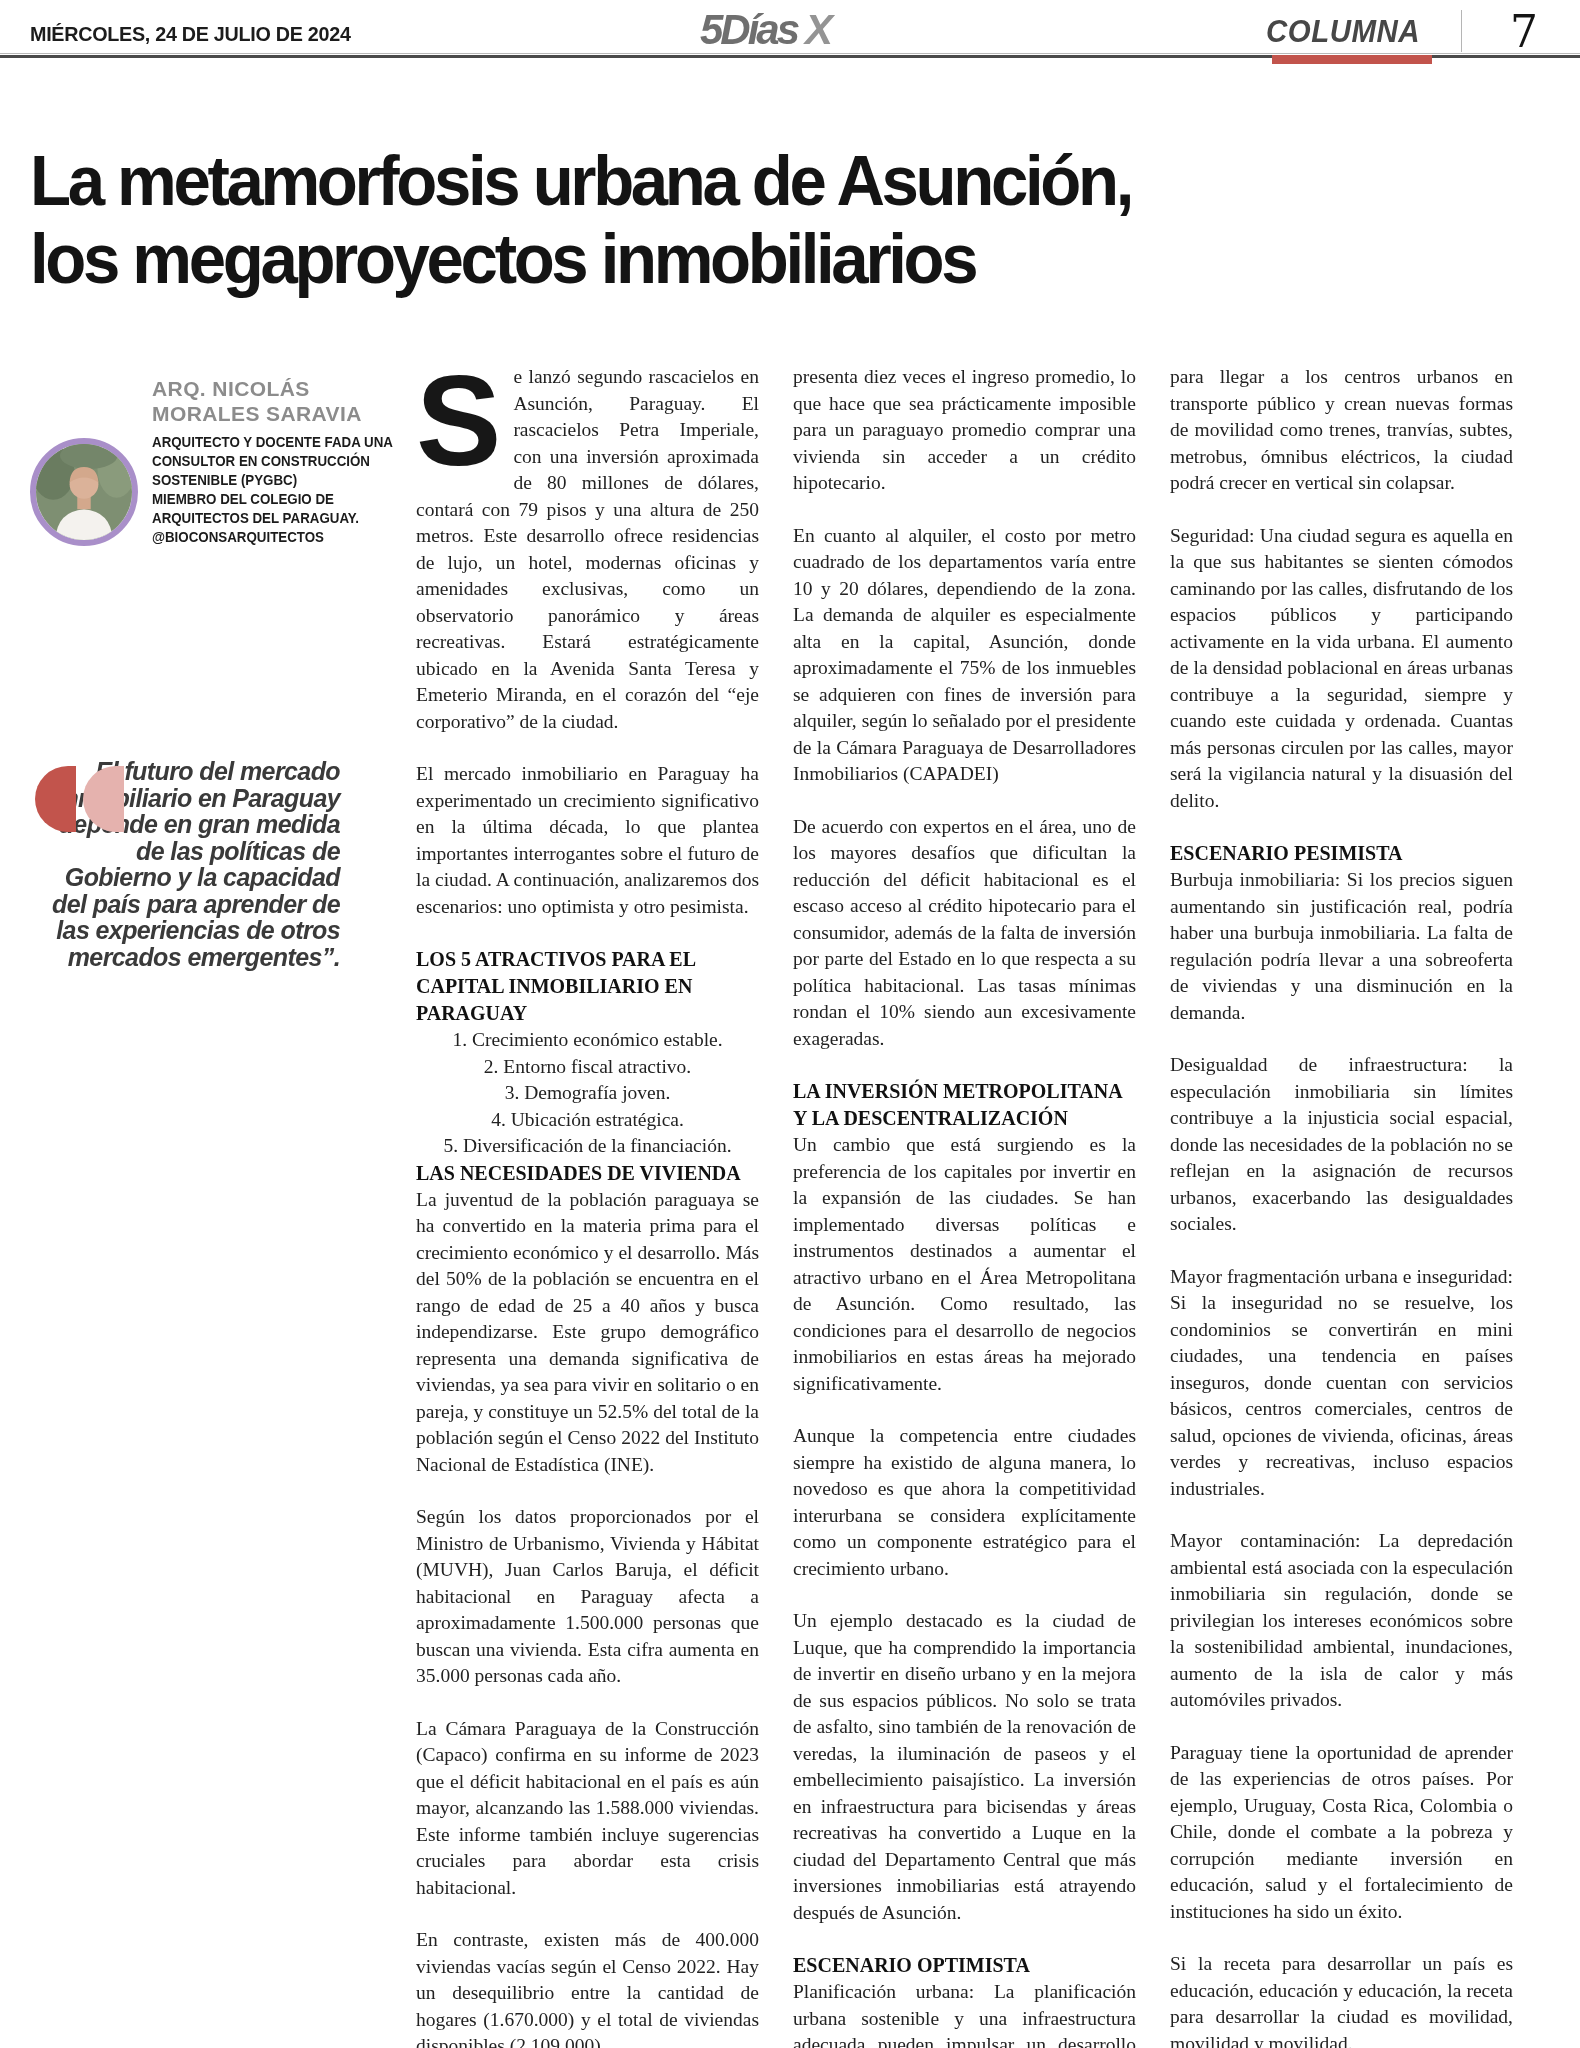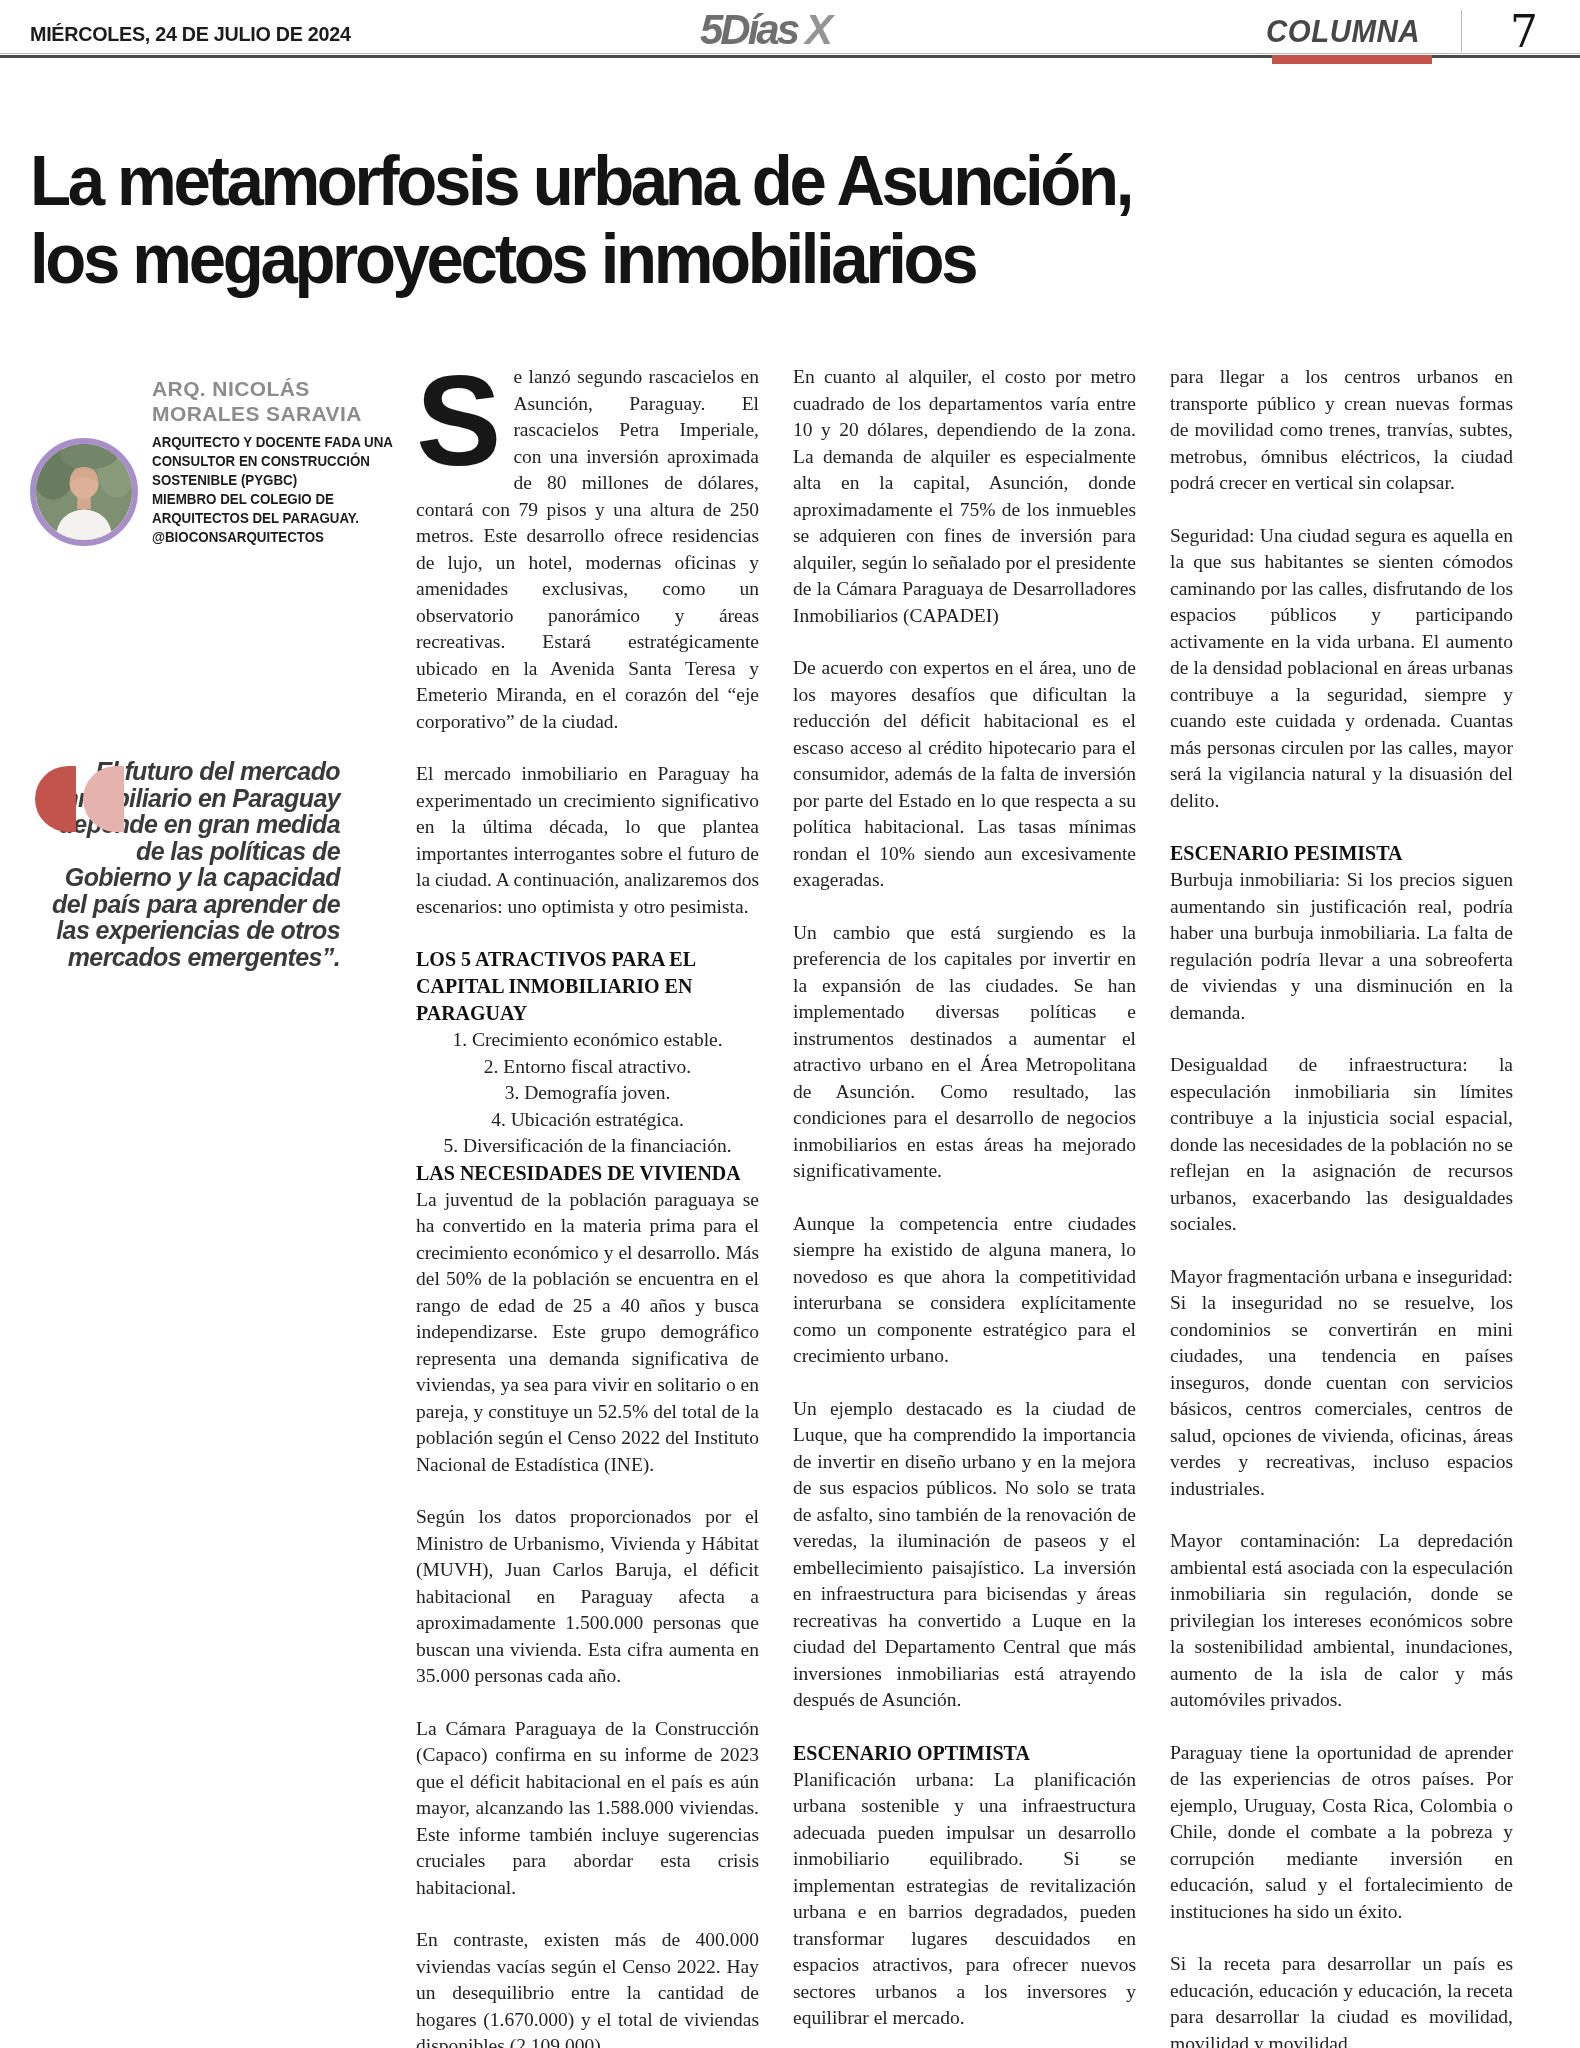--- a/index.html
+++ b/index.html
@@ -178,22 +178,24 @@
         <p class="list-item">3. Demografía joven.</p>
         <p class="list-item">4. Ubicación estratégica.</p>
         <p class="list-item">5. Diversificación de la financiación.</p>
         <h3>LAS NECESIDADES DE VIVIENDA</h3>
         <p>La juventud de la población paraguaya se ha convertido en la materia prima para el crecimiento económico y el desarrollo. Más del 50% de la población se encuentra en el rango de edad de 25 a 40 años y busca independizarse. Este grupo demográfico representa una demanda significativa de viviendas, ya sea para vivir en solitario o en pareja, y constituye un 52.5% del total de la población según el Censo 2022 del Instituto Nacional de Estadística (INE).</p>
         <p>Según los datos proporcionados por el Ministro de Urbanismo, Vivienda y Hábitat (MUVH), Juan Carlos Baruja, el déficit habitacional en Paraguay afecta a aproximadamente 1.500.000 personas que buscan una vivienda. Esta cifra aumenta en 35.000 personas cada año.</p>
         <p>La Cámara Paraguaya de la Construcción (Capaco) confirma en su informe de 2023 que el déficit habitacional en el país es aún mayor, alcanzando las 1.588.000 viviendas. Este informe también incluye sugerencias cruciales para abordar esta crisis habitacional.</p>
         <p>En contraste, existen más de 400.000 viviendas vacías según el Censo 2022. Hay un desequilibrio entre la cantidad de hogares (1.670.000) y el total de viviendas disponibles (2.109.000).</p>
       </div>
       <div class="col">
+        <p>presenta diez veces el ingreso promedio, lo que hace que sea prácticamente imposible para un paraguayo promedio comprar una vivienda sin acceder a un crédito hipotecario.</p>
         <p>En cuanto al alquiler, el costo por metro cuadrado de los departamentos varía entre 10 y 20 dólares, dependiendo de la zona. La demanda de alquiler es especialmente alta en la capital, Asunción, donde aproximadamente el 75% de los inmuebles se adquieren con fines de inversión para alquiler, según lo señalado por el presidente de la Cámara Paraguaya de Desarrolladores Inmobiliarios (CAPADEI)</p>
         <p>De acuerdo con expertos en el área, uno de los mayores desafíos que dificultan la reducción del déficit habitacional es el escaso acceso al crédito hipotecario para el consumidor, además de la falta de inversión por parte del Estado en lo que respecta a su política habitacional. Las tasas mínimas rondan el 10% siendo aun excesivamente exageradas.</p>
+        <h3>LA INVERSIÓN METROPOLITANA Y LA DESCENTRALIZACIÓN</h3>
         <p>Un cambio que está surgiendo es la preferencia de los capitales por invertir en la expansión de las ciudades. Se han implementado diversas políticas e instrumentos destinados a aumentar el atractivo urbano en el Área Metropolitana de Asunción. Como resultado, las condiciones para el desarrollo de negocios inmobiliarios en estas áreas ha mejorado significativamente.</p>
         <p>Aunque la competencia entre ciudades siempre ha existido de alguna manera, lo novedoso es que ahora la competitividad interurbana se considera explícitamente como un componente estratégico para el crecimiento urbano.</p>
         <p>Un ejemplo destacado es la ciudad de Luque, que ha comprendido la importancia de invertir en diseño urbano y en la mejora de sus espacios públicos. No solo se trata de asfalto, sino también de la renovación de veredas, la iluminación de paseos y el embellecimiento paisajístico. La inversión en infraestructura para bicisendas y áreas recreativas ha convertido a Luque en la ciudad del Departamento Central que más inversiones inmobiliarias está atrayendo después de Asunción.</p>
         <h3>ESCENARIO OPTIMISTA</h3>
         <p>Planificación urbana: La planificación urbana sostenible y una infraestructura adecuada pueden impulsar un desarrollo inmobiliario equilibrado. Si se implementan estrategias de revitalización urbana e en barrios degradados, pueden transformar lugares descuidados en espacios atractivos, para ofrecer nuevos sectores urbanos a los inversores y equilibrar el mercado.</p>
       </div>
       <div class="col">
         <p>para llegar a los centros urbanos en transporte público y crean nuevas formas de movilidad como trenes, tranvías, subtes, metrobus, ómnibus eléctricos, la ciudad podrá crecer en vertical sin colapsar.</p>
         <p>Seguridad: Una ciudad segura es aquella en la que sus habitantes se sienten cómodos caminando por las calles, disfrutando de los espacios públicos y participando activamente en la vida urbana. El aumento de la densidad poblacional en áreas urbanas contribuye a la seguridad, siempre y cuando este cuidada y ordenada. Cuantas más personas circulen por las calles, mayor será la vigilancia natural y la disuasión del delito.</p>
         <h3>ESCENARIO PESIMISTA</h3>

